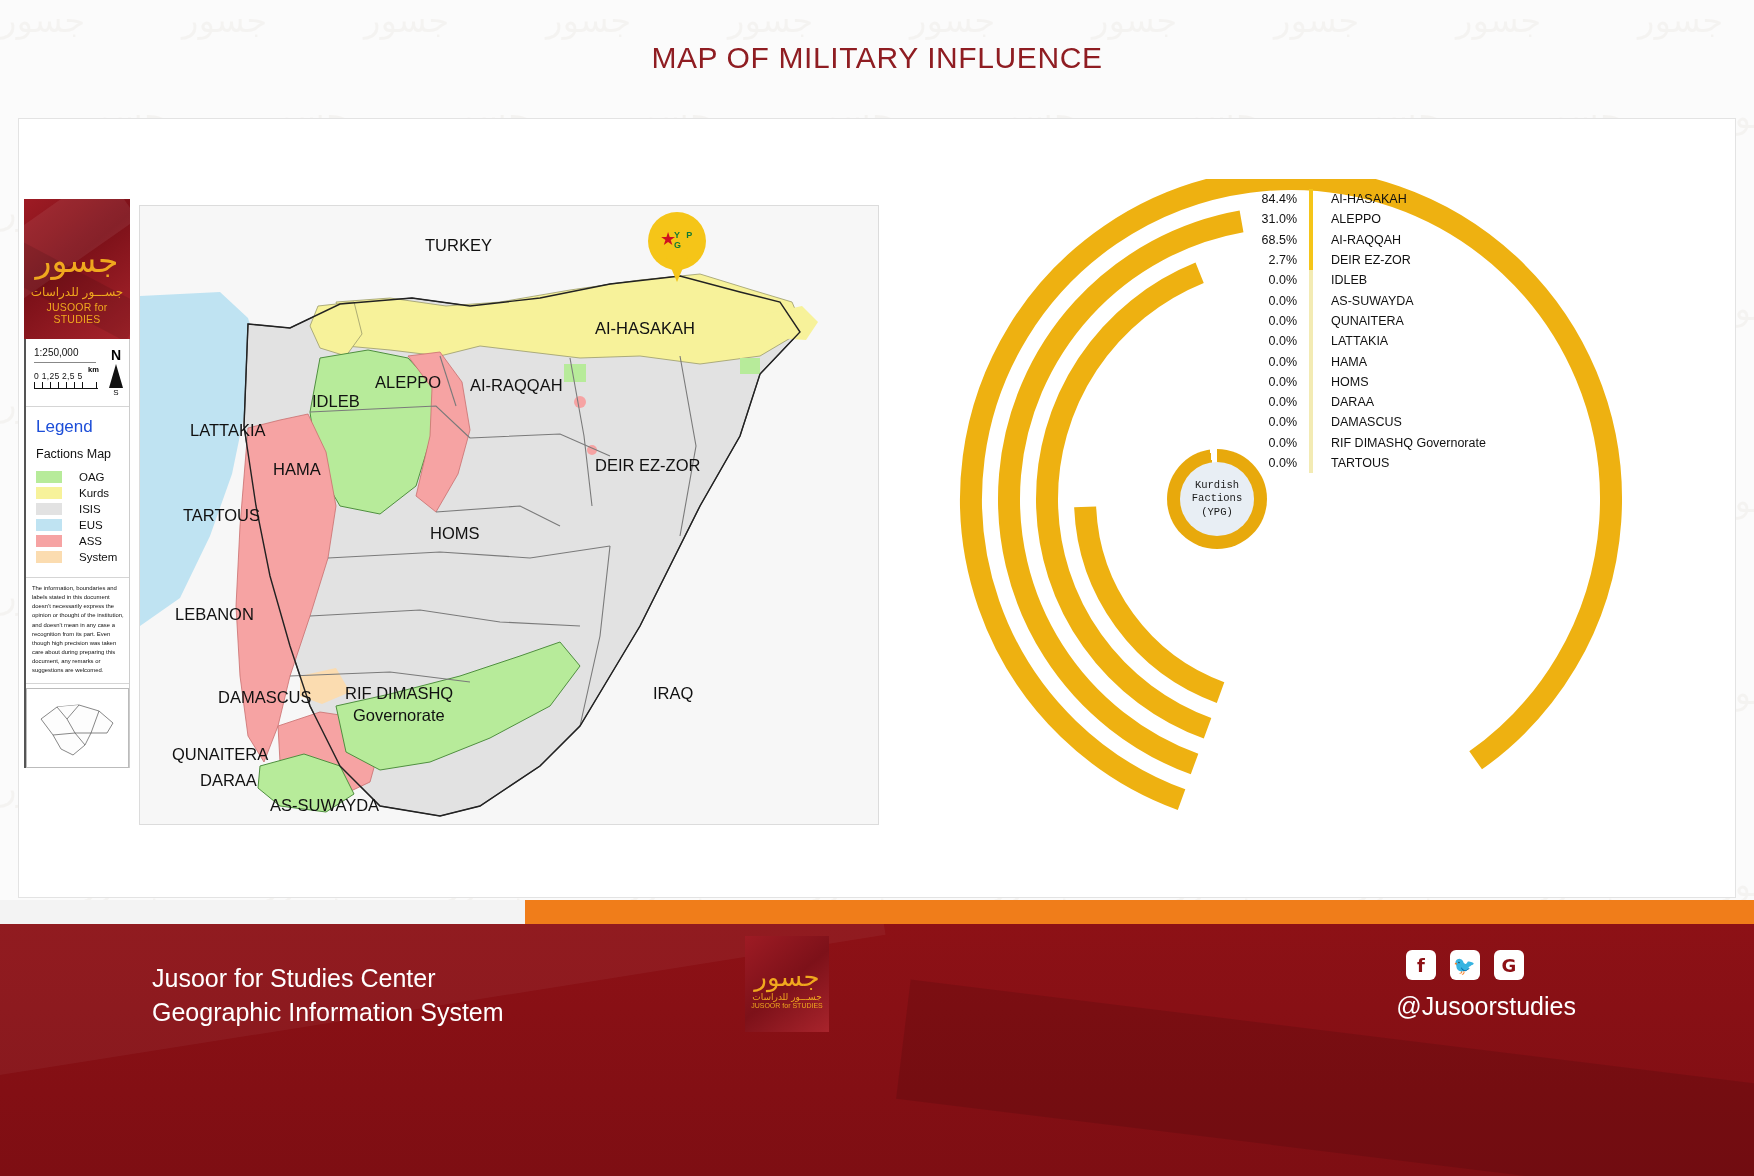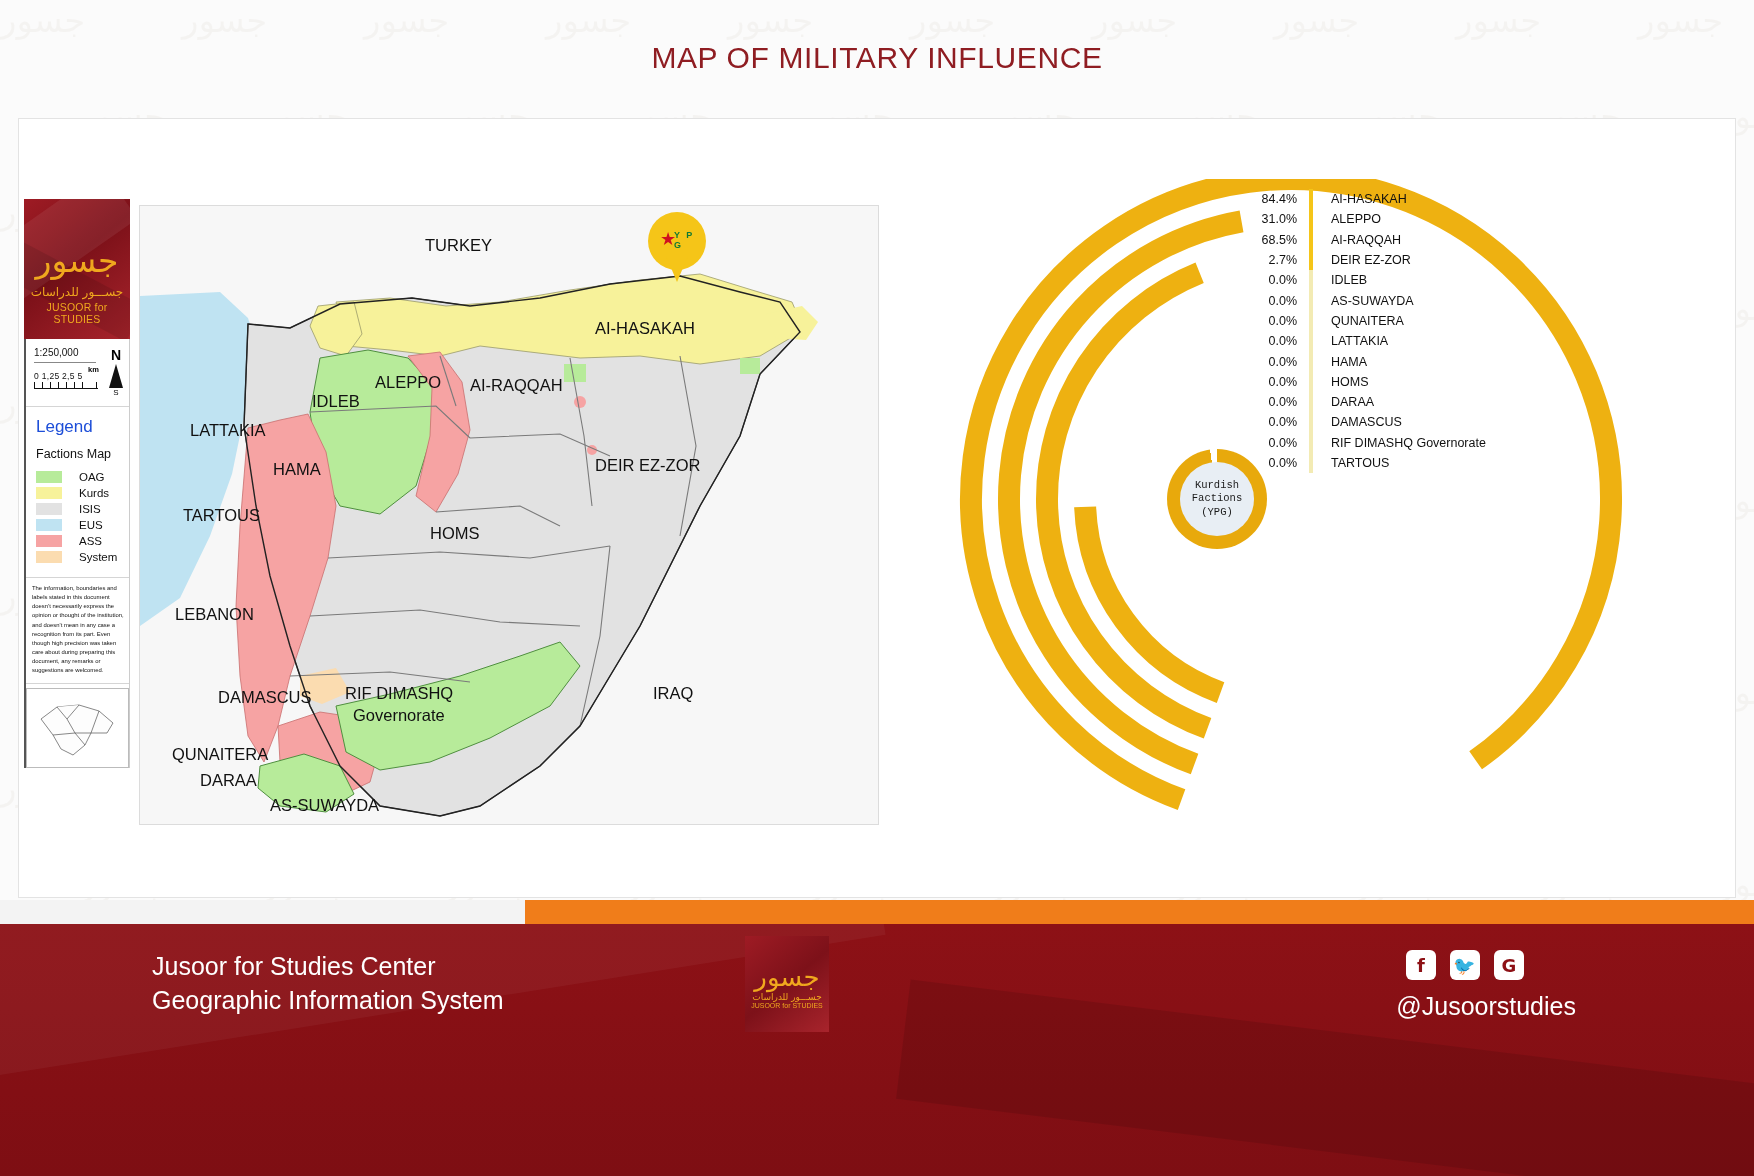--- a/index.html
+++ b/index.html
@@ -105,21 +105,21 @@
   .fn-text { font-size: 17.5px; font-weight: bold; color: #1c1c1c; }
 
   
   .accentbar { position: absolute; left: 0; top: 900px; width: 1754px; height: 28px; display: flex; z-index: 4; }
   .accentbar .a1 { width: 525px; background: #f3f3f3; }
   .accentbar .a2 { flex: 1; background: #f07d1a; }
   .footer { position: absolute; left: 0; top: 924px; width: 1754px; height: 252px; background: linear-gradient(180deg,#8d1116 0%,#7e0e13 100%); overflow: hidden; z-index: 4; }
   .footer .sheen { position: absolute; background: rgba(255,255,255,0.045); }
   .f-s1 { width: 1000px; height: 150px; transform: rotate(-9deg); left: -120px; top: -60px; }
   .f-s2 { width: 900px; height: 120px; transform: rotate(7deg); left: 900px; top: 110px; background: rgba(0,0,0,0.10) !important; }
-  .footer-left { position: absolute; left: 152px; top: 26px; color: #fff; }
+  .footer-left { position: absolute; left: 152px; top: 38px; color: #fff; }
   .footer-left div { font-size: 25px; line-height: 1.35; font-weight: 400; }
   .footer-logo { position: absolute; left: 745px; top: 12px; width: 84px; height: 96px; background: linear-gradient(140deg,#9e1b24 0%,#7d1119 50%,#a8242c 100%); }
   .footer-logo .ar { text-align: center; color: #f0a81e; font-size: 26px; margin-top: 26px; font-family: "DejaVu Sans", sans-serif; }
   .footer-logo .s1 { text-align: center; color: #f0a81e; font-size: 9px; font-family: "DejaVu Sans", sans-serif; }
   .footer-logo .s2 { text-align: center; color: #f0a81e; font-size: 7px; }
   .social { position: absolute; right: 230px; top: 26px; display: flex; gap: 14px; }
   .soc { width: 30px; height: 30px; border-radius: 6px; background: #fff; color: #8d1116; display: flex; align-items: center; justify-content: center; font-size: 18px; font-weight: bold; font-family: "DejaVu Sans", sans-serif; }
   .handle { position: absolute; right: 178px; top: 68px; color: #fff; font-size: 25px; }
 </style>
 </head>

